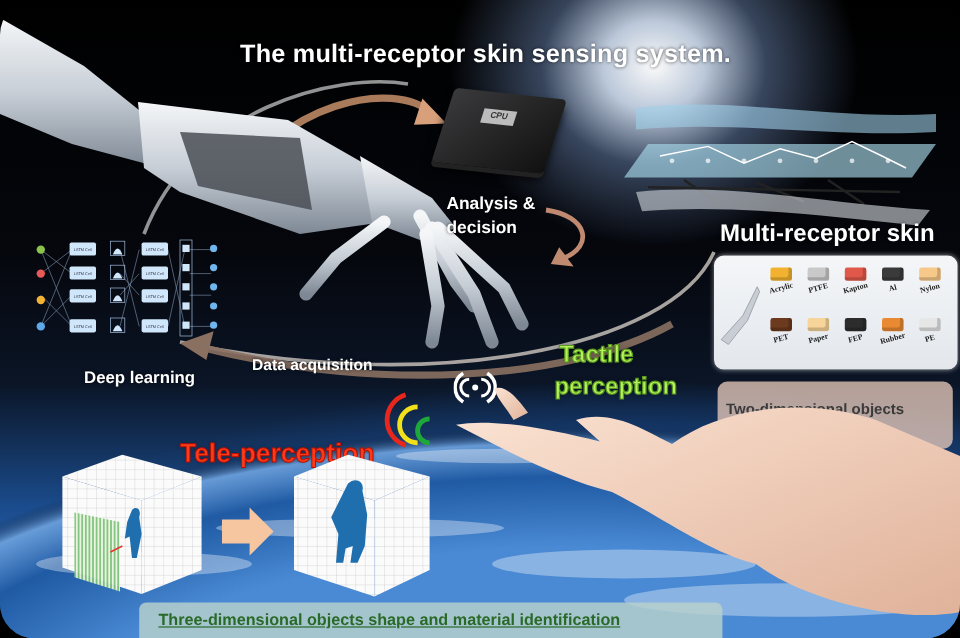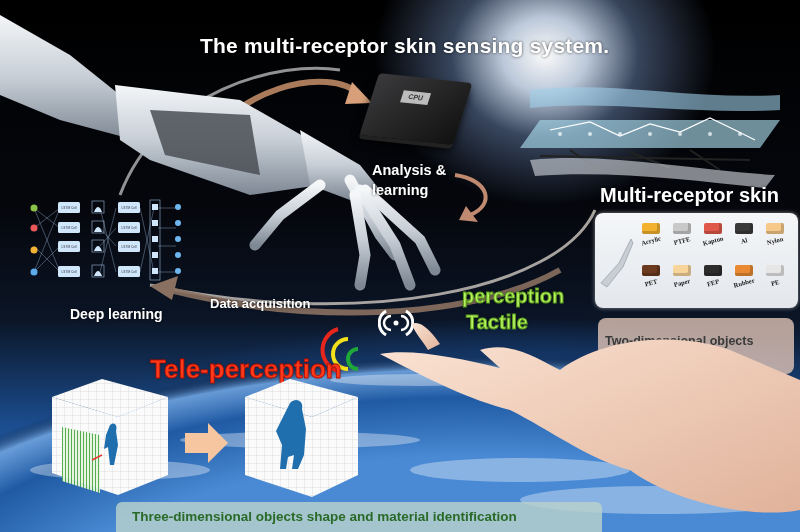--- a/index.html
+++ b/index.html
@@ -1,36 +1,36 @@
 <!DOCTYPE html>
 <html><head>
 <meta charset="utf-8">
 <style>
   html,body{margin:0;padding:0;}
   body{width:800px;height:532px;overflow:hidden;background:#000;font-family:"Liberation Sans",sans-serif;}
   #canvas{position:relative;width:800px;height:532px;overflow:hidden;
     background:
       radial-gradient(ellipse 170px 150px at 545px 55px, rgba(255,255,255,0.98) 0%, rgba(220,235,255,0.85) 25%, rgba(120,150,200,0.45) 55%, rgba(30,40,70,0) 100%),
       radial-gradient(ellipse 900px 420px at 520px 620px, #5b93d6 0%, #2e6cb8 35%, #17407a 55%, rgba(10,20,45,0) 72%),
-      linear-gradient(180deg,#000 0%,#05070d 40%,#0b1526 60%,#1b4d8f 80%,#3b7cc6 100%);}
+      linear-gradient(180deg,#000 0%,#05070d 40%,#0b1526 60%,#1b4d8f 80%,#3b7cc6 100%); border-radius: 29px;}
   .abs{position:absolute;}
   .t-white{color:#fff;font-weight:bold;text-shadow:0 0 3px rgba(0,0,0,0.7);}
   #title{left:200px;top:34px;font-size:21px;letter-spacing:0.2px;}
   #analysis{left:372px;top:160px;font-size:14.5px;text-align:left;line-height:20px;}
   #skin-label{left:600px;top:184px;font-size:20px;}
   #deep-label{left:70px;top:306px;font-size:14px;}
   #data-label{left:210px;top:296px;font-size:13px;text-align:center;}
   #tactile{left:462px;top:283px;font-size:20px;font-weight:bold;color:#b6f25e;line-height:26px;
     -webkit-text-stroke:1px #5a9a1e;text-shadow:0 0 4px rgba(0,0,0,0.4);}
-  #tele{left:150px;top:354px;font-size:26px;font-weight:bold;color:#ff3a1a;
+  #tele{left:150px;top:365px;font-size:22px;font-weight:bold;color:#ff3a1a;
     -webkit-text-stroke:0.8px #b81000;text-shadow:0 0 3px rgba(0,0,0,0.4);}
   #twod-box{left:598px;top:318px;width:196px;height:56px;border-radius:8px;background:rgba(230,200,185,0.78);}
   #twod-text{left:605px;top:333px;font-size:12.5px;font-weight:bold;color:#3a3a3a;line-height:16px;}
   #threed-box{left:116px;top:502px;width:486px;height:30px;border-radius:6px 6px 0 0;background:rgba(185,210,205,0.82);}
-  #threed-text{left:132px;top:509px;font-size:13.5px;font-weight:bold;color:#2a6a28;}
+  #threed-text{left:132px;top:509px;font-size:13.5px;font-weight:bold;color:#2a6a28;text-decoration:underline;}
   #materials{left:595px;top:213px;width:203px;height:95px;border-radius:8px;background:linear-gradient(180deg,#f4f6f8,#e3e7ec);box-shadow:0 0 4px rgba(255,255,255,0.5);}
   .mat{position:absolute;width:28px;height:32px;text-align:center;}
   .brick{width:18px;height:11px;margin:0 auto;border-radius:2px;box-shadow:inset -3px -3px 0 rgba(0,0,0,0.18);}
   .mat-lbl{font-family:"Liberation Serif",serif;font-size:6.5px;font-weight:bold;color:#222;margin-top:3px;transform:rotate(-15deg);white-space:nowrap;}
   #nn{left:30px;top:198px;width:160px;height:88px;}
   #cpu-chip{left:368px;top:78px;width:96px;height:62px;transform:skewX(-12deg) rotate(6deg);
     background:linear-gradient(135deg,#3a3a3c,#111);border-radius:4px;box-shadow:0 4px 0 #222,0 6px 8px rgba(0,0,0,0.8);}
   #cpu-tag{position:absolute;left:30px;top:14px;width:28px;height:12px;background:#bcbcbc;color:#333;font-size:7px;font-weight:bold;text-align:center;line-height:12px;}
 </style>
 </head>
@@ -94,21 +94,21 @@
   </svg>
 
   <div id="title" class="abs t-white">The multi-receptor skin sensing system.</div>
 
   <div id="cpu-chip" class="abs">
     <div id="cpu-tag">CPU</div>
   </div>
 
   <div id="analysis" class="abs t-white">
     <div>Analysis &amp;</div>
-    <div>learning</div>
+    <div>decision</div>
   </div>
 
   <svg class="abs" style="left:520px;top:80px" width="280" height="110">
     <path d="M10 10 C90 0, 170 20, 260 15 L260 30 C170 35, 90 20, 10 28 Z" fill="#9fcfe8" opacity="0.6"></path>
     <path d="M20 40 L260 40 L240 68 L0 68 Z" fill="#a8d8ea" opacity="0.65"></path>
     <g fill="#ffffff" opacity="0.7">
       <circle cx="40" cy="54" r="2"></circle>
         <circle cx="70" cy="54" r="2"></circle>
         <circle cx="100" cy="54" r="2"></circle>
       <circle cx="130" cy="54" r="2"></circle>
@@ -246,22 +246,22 @@
         <circle cx="148" cy="41" r="3"></circle>
       <circle cx="148" cy="57" r="3"></circle>
         <circle cx="148" cy="73" r="3"></circle>
     </g>
   </svg>
 
   <div id="deep-label" class="abs t-white">Deep learning</div>
   <div id="data-label" class="abs t-white">Data acquisition</div>
 
   <div id="tactile" class="abs">
+    <div style="padding-left:4px">Tactile</div>
     <div>perception</div>
-    <div style="padding-left:4px">Tactile</div>
   </div>
 
   <svg class="abs" style="left:378px;top:305px" width="36" height="36">
     <path d="M8 6 A14 14 0 0 0 8 30" stroke="#fff" stroke-width="3" fill="none"></path>
     <path d="M28 6 A14 14 0 0 1 28 30" stroke="#fff" stroke-width="3" fill="none"></path>
     <path d="M13 11 A7 7 0 0 0 13 25" stroke="#fff" stroke-width="2.5" fill="none"></path>
     <path d="M23 11 A7 7 0 0 1 23 25" stroke="#fff" stroke-width="2.5" fill="none"></path>
     <circle cx="18" cy="18" r="2.5" fill="#fff"></circle>
   </svg>
 

